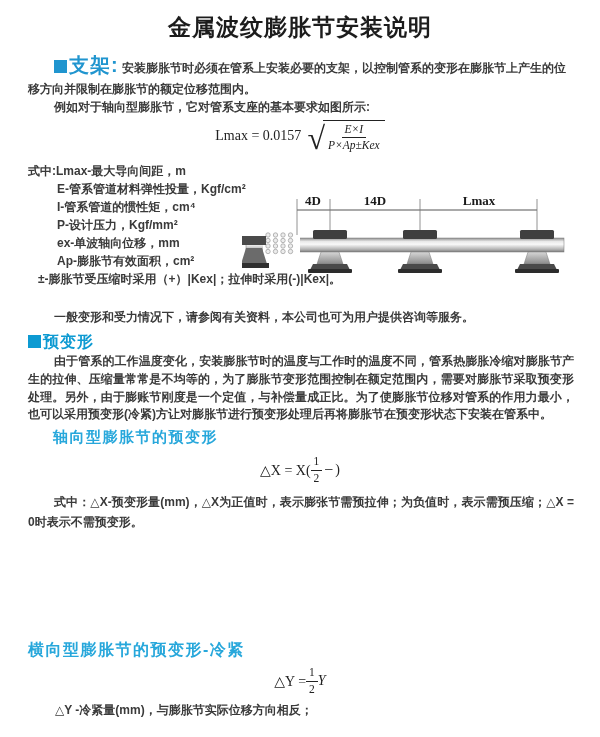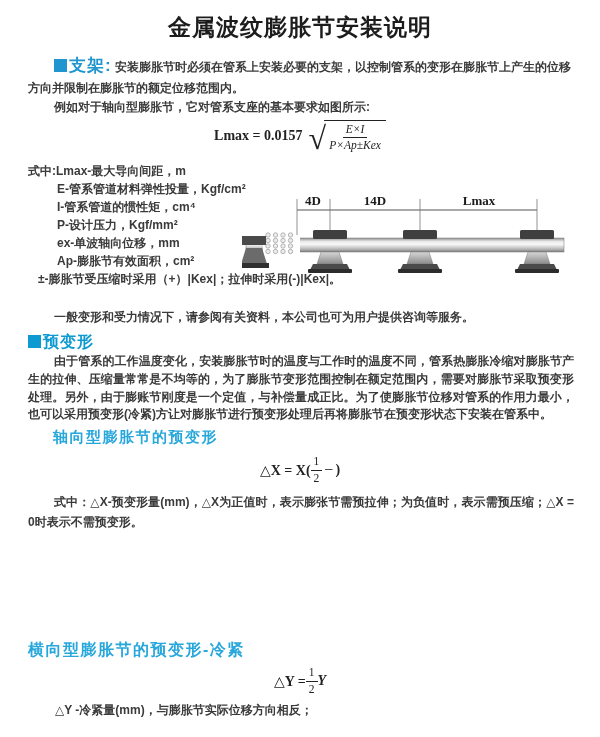--- a/index.html
+++ b/index.html
@@ -6,35 +6,35 @@
   .page{
     position:relative;width:600px;height:737px;background:#fff;overflow:hidden;
     font-family:"Liberation Sans","DejaVu Sans",sans-serif;color:#383838;
   }
   .abs{position:absolute;}
   
   .doc-title{top:12px;left:0;width:600px;text-align:center;font-size:23px;font-weight:bold;color:#1c1c1c;letter-spacing:1px;}
   
   .sq{display:inline-block;width:13px;height:13px;background:#2095cf;margin-right:2px;vertical-align:-1px;}
   .sq2{background:#0d9ad2;}
-  .h-blue{font-size:17px;font-weight:bold;color:#2095cf;letter-spacing:1px;}
+  .h-blue{font-size:20px;font-weight:bold;color:#2095cf;letter-spacing:1px;}
   .h-sec{font-size:16px;font-weight:bold;color:#0d9ad2;letter-spacing:1px;}
   .h-sub{font-size:15px;font-weight:bold;color:#27a7db;letter-spacing:1.5px;}
   
   .body-txt{font-size:12px;font-weight:600;line-height:21px;color:#3a3a3a;}
   .indent{text-indent:26px;}
   .just{text-align:justify;}
   .var-line{font-size:12px;font-weight:600;color:#3a3a3a;height:18px;line-height:18px;white-space:nowrap;}
   .pl29{padding-left:29px;}
   .pl10{padding-left:10px;}
   .t-line{font-size:12px;font-weight:600;color:#3a3a3a;height:19.5px;line-height:19.5px;white-space:nowrap;}
   
   .formula{width:600px;display:flex;justify-content:center;align-items:center;
     font-family:"Liberation Serif","DejaVu Serif",serif;color:#222;}
-  .f-bold{font-weight:bold;font-size:14px;}
+  .f-bold{font-weight:normal;font-size:14px;}
   .frac{display:inline-flex;flex-direction:column;align-items:center;vertical-align:middle;margin:0 0;font-size:11.5px;line-height:1.15;}
   .frac .num{border-bottom:1px solid #222;padding:0 3px 1px;}
   .frac .den{padding-top:1px;}
   .ital{font-style:italic;}
   .sqrt{display:inline-flex;align-items:center;margin-left:6px;}
   .radical-glyph{font-size:32px;font-weight:400;line-height:0.8;transform:translateY(3px);}
   .radicand{border-top:1.5px solid #222;margin-left:-2px;padding:2px 5px 0;}
   .f-mid{margin:0 2px;}
 </style>
 </head>

